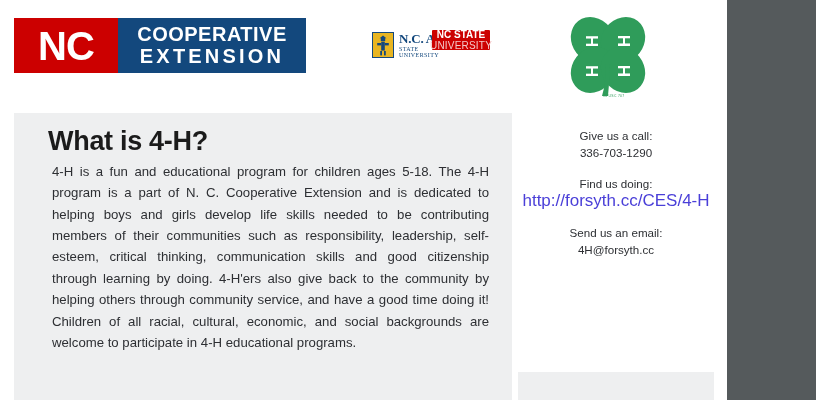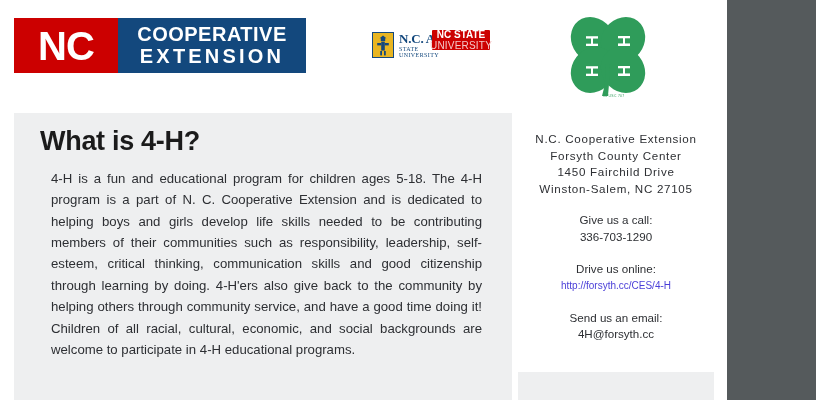--- a/index.html
+++ b/index.html
@@ -173,32 +173,32 @@
 
   
   .article-panel {
     position: absolute;
     left: 14px;
     top: 113px;
     width: 498px;
     height: 287px;
     background: #eeeff0;
     box-sizing: border-box;
-    padding: 14px 16px 0 16px;
+    padding: 14px 16px 0 24px;
   }
   .article-title {
     margin: 0 0 3px 10px;
     font-size: 27px;
     font-weight: bold;
     color: #1b1b1b;
     letter-spacing: -0.3px;
     line-height: 1.1;
   }
   .article-body {
-    margin: 11px;
+    margin: 4px;
     padding: 0 3px 0 10px;
     font-size: 13.2px;
     line-height: 21.4px;
     color: #2d2f33;
     text-align: justify;
   }
 
   
   .contact-col {
     position: absolute;
@@ -215,21 +215,21 @@
   }
   .contact-org {
     margin-top: 18px;
     letter-spacing: 0.7px;
     font-size: 11.6px;
   }
   .contact-spacer { height: 15px; }
   .contact-link {
     color: #4a3fd8;
     text-decoration: none;
-    font-size: 10px;
+    font-size: 17px;
   }
   .bottom-gray-block {
     position: absolute;
     left: 0px;
     top: 259px;
     width: 196px;
     height: 28px;
     background: #eeeff0;
   }
 </style>
@@ -294,38 +294,32 @@
 
   </div>
 
   <div class="article-panel">
     <h1 class="article-title">What is 4-H?</h1>
     <p class="article-body">4-H is a fun and educational program for children ages 5-18. The 4-H program is a part of N. C. Cooperative Extension and is dedicated to helping boys and girls develop life skills needed to be contributing members of their communities such as responsibility, leadership, self-esteem, critical thinking, communication skills and good citizenship through learning by doing. 4-H'ers also give back to the community by helping others through community service, and have a good time doing it! Children of all racial, cultural, economic, and social backgrounds are welcome to participate in 4-H educational programs.</p>
   </div>
 
   <div class="contact-col">
 
-    <div class="contact-block contact-org">
-      <div>N.C. Cooperative Extension</div>
-      <div>Forsyth County Center</div>
-      <div>1450 Fairchild Drive</div>
-      <div>Winston-Salem, NC 27105</div>
-    </div>
 
     <div class="contact-spacer"></div>
 
     <div class="contact-block">
       <div>Give us a call:</div>
       <div>336-703-1290</div>
     </div>
 
     <div class="contact-spacer"></div>
 
     <div class="contact-block">
-      <div>Drive us online:</div>
+      <div>Find us doing:</div>
       <a class="contact-link" href="#">http://forsyth.cc/CES/4-H</a>
     </div>
 
     <div class="contact-spacer"></div>
 
     <div class="contact-block">
       <div>Send us an email:</div>
       <div>4H@forsyth.cc</div>
     </div>
 

